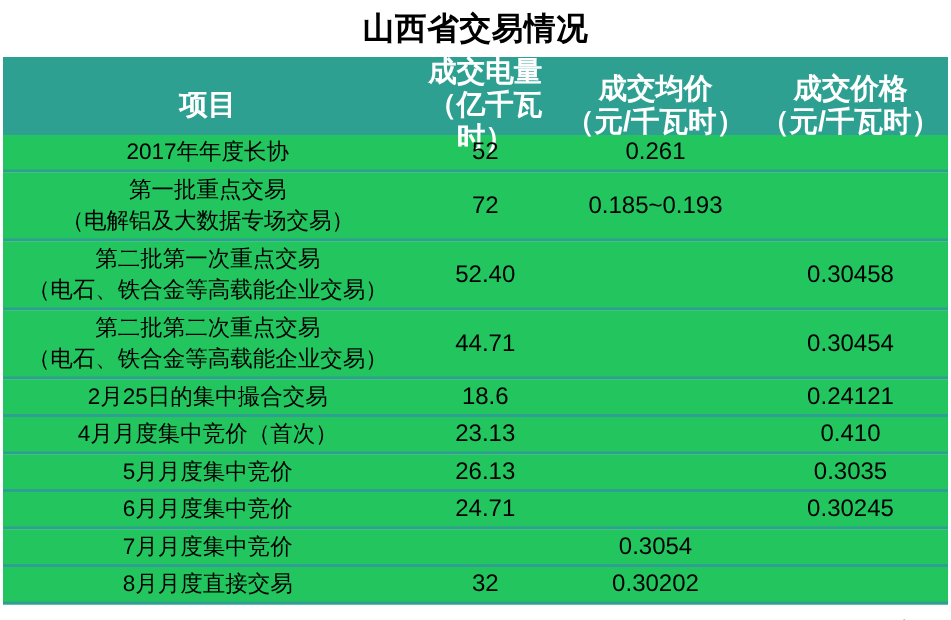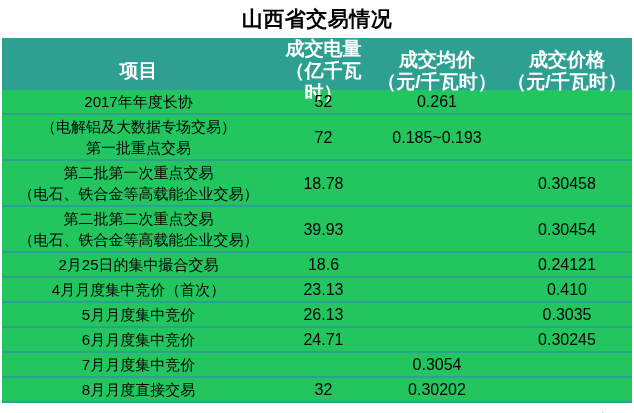--- a/index.html
+++ b/index.html
@@ -90,42 +90,42 @@
         <div class="row tr">
           <div class="cell">
             <div>2017年年度长协</div>
           </div>
           <div class="cell num">52</div>
           <div class="cell num">0.261</div>
           <div class="cell num"></div>
         </div>
         <div class="row tr">
           <div class="cell">
+            <div>第一批重点交易</div>
             <div>（电解铝及大数据专场交易）</div>
-            <div>第一批重点交易</div>
           </div>
           <div class="cell num">72</div>
           <div class="cell num">0.185~0.193</div>
           <div class="cell num"></div>
         </div>
         <div class="row tr">
           <div class="cell">
             <div>第二批第一次重点交易</div>
             <div>（电石、铁合金等高载能企业交易）</div>
           </div>
-          <div class="cell num">18.78</div>
+          <div class="cell num">52.40</div>
           <div class="cell num"></div>
           <div class="cell num">0.30458</div>
         </div>
         <div class="row tr">
           <div class="cell">
             <div>第二批第二次重点交易</div>
             <div>（电石、铁合金等高载能企业交易）</div>
           </div>
-          <div class="cell num">39.93</div>
+          <div class="cell num">44.71</div>
           <div class="cell num"></div>
           <div class="cell num">0.30454</div>
         </div>
         <div class="row tr">
           <div class="cell">
             <div>2月25日的集中撮合交易</div>
           </div>
           <div class="cell num">18.6</div>
           <div class="cell num"></div>
           <div class="cell num">0.24121</div>

